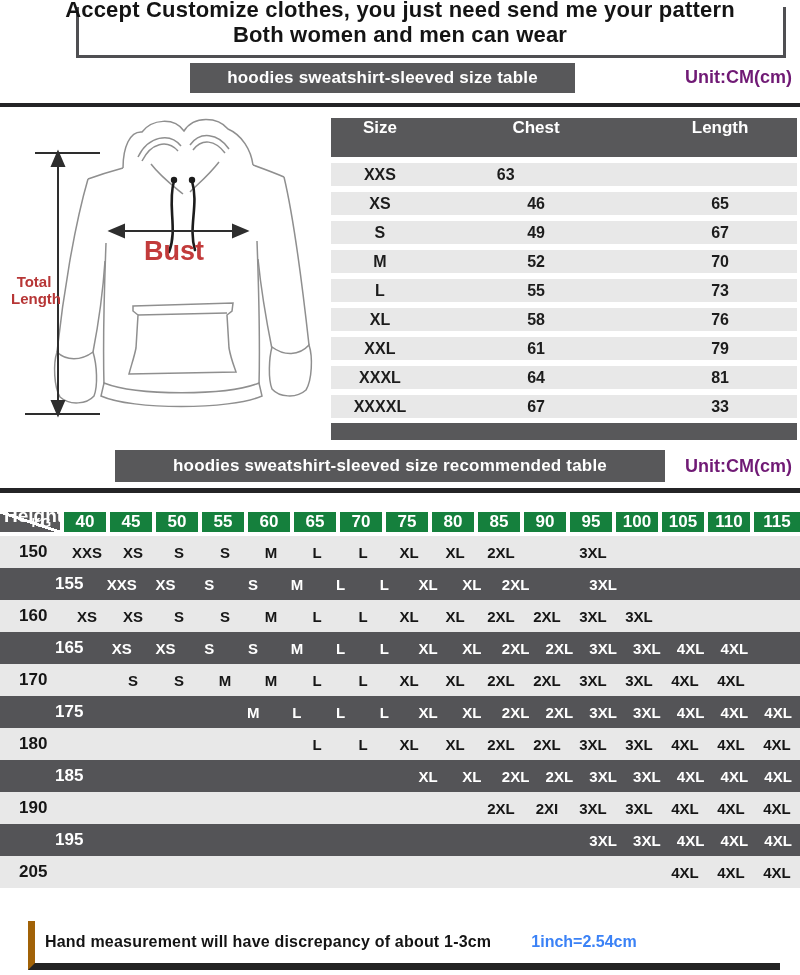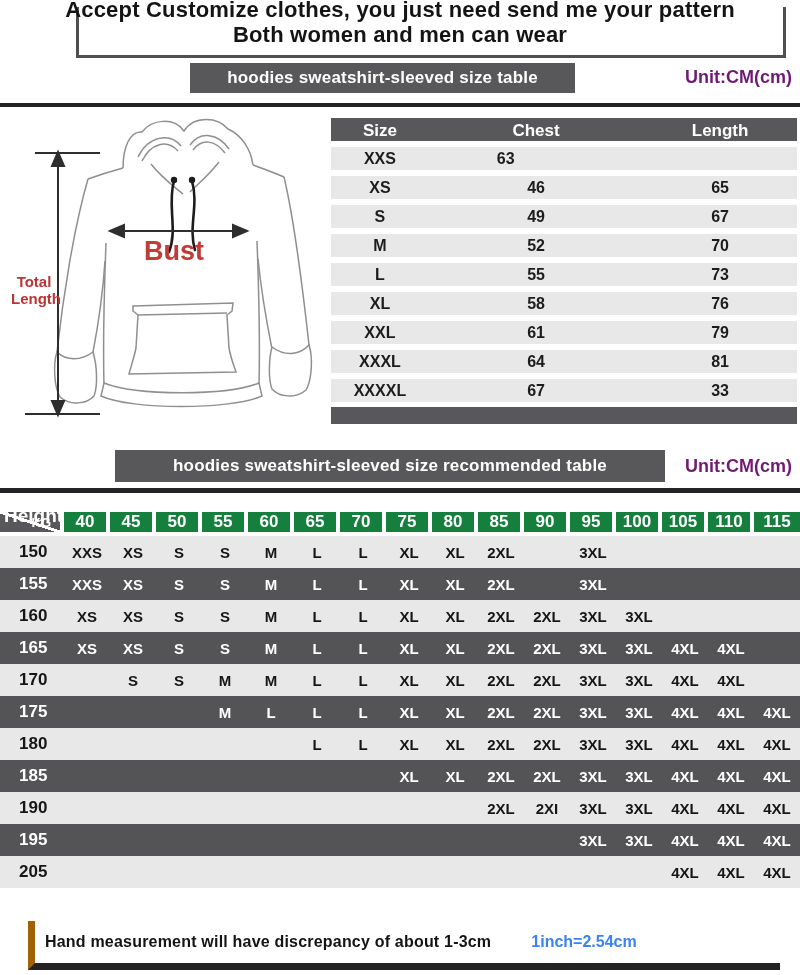--- a/index.html
+++ b/index.html
@@ -20,42 +20,42 @@
   .unit{position:absolute;right:8px;font-weight:bold;font-size:18px;color:#701a75;}
   .unit1{top:67px;} .unit2{top:456px;}
   .divider{position:absolute;left:0;width:800px;background:#242426;}
   .div1{top:103px;height:4px;} .div2{top:488px;height:5px;}
 
   
   .fig{position:absolute;left:2px;top:105px;width:322px;height:332px;}
 
   
   .t1{position:absolute;left:331px;top:118px;width:466px;}
-  .t1-header{height:23px;background:#58585a;display:flex;align-items:flex-end;color:#fff;
+  .t1-header{height:39px;background:#58585a;display:flex;align-items:flex-start;color:#fff;
     font-size:17px;font-weight:bold;}
   .t1 .c1{width:21%;text-align:center;} .t1 .c2{width:46%;text-align:center;} .t1 .c3{width:33%;text-align:center;}
   .t1-body{margin-top:3px;}
   .t1-row{height:23px;margin-top:6px;background:#e8e8e8;display:flex;align-items:center;
     font-size:16px;font-weight:bold;color:#1c1c1c;}
   .t1-bottom{height:17px;background:#58585a;margin-top:5px;}
 
   
   .t2{position:absolute;left:0;top:512px;width:800px;}
   .t2-header{display:grid;grid-template-columns:64px repeat(16,1fr);height:18px;margin-bottom:6px;}
   .t2-hcell{background:#15803d;border-right:4px solid #fff;color:#fff;font-weight:bold;font-size:17px;
     display:flex;align-items:center;justify-content:center;box-sizing:border-box;}
   .t2-header .t2-hcell:last-child{border-right:0;}
   .t2-corner{position:relative;background-color:#58585a;box-sizing:border-box;border-right:4px solid #fff;
     background-image:linear-gradient(to top right,transparent calc(50% - 1.5px),#fff calc(50% - 1.5px),#fff calc(50% + 1.5px),transparent calc(50% + 1.5px));}
   .t2-corner .kg{position:absolute;top:3px;right:9px;font-size:13px;font-weight:bold;color:#fff;}
   .t2-corner .hgt{position:absolute;bottom:5px;left:4px;font-size:19px;font-weight:bold;color:#fff;}
   .t2-row{display:grid;grid-template-columns:64px repeat(16,1fr);height:32px;align-items:center;
     font-weight:bold;font-size:15px;text-align:center;}
   .t2-row.light{background:#e8e8e8;color:#161616;}
-  .t2-row.dark{background:#545457;color:#ffffff;}
+  .t2-row.dark{background:#545457;color:#ffffff;padding-left:36px;}
   .t2-row .h{text-align:left;padding-left:19px;font-size:17px;}
 
   
   .note-box{position:absolute;left:28px;top:921px;width:752px;height:49px;box-sizing:border-box;
     border-left:7px solid #a16207;border-bottom:7px solid #232323;display:flex;align-items:center;}
   .note-text{font-size:16px;font-weight:bold;color:#141414;margin-left:10px;letter-spacing:0.2px;}
   .conv-text{font-size:16px;font-weight:bold;color:#3b82f6;margin-left:40px;}
 </style>
 </head>
 <body>

